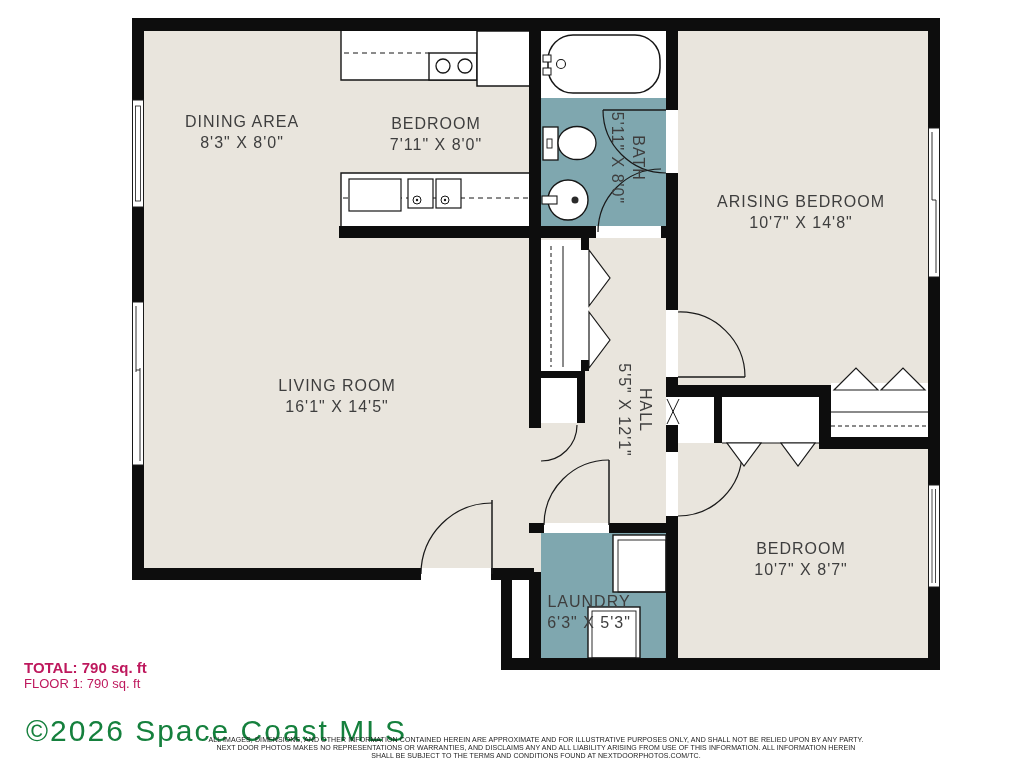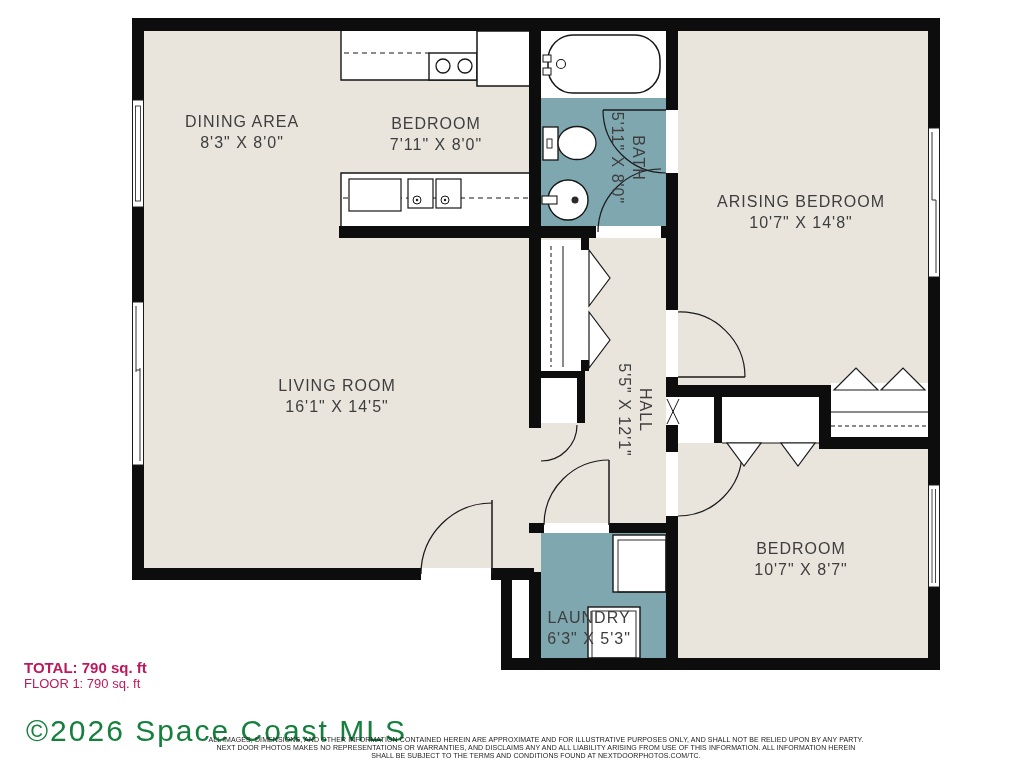--- a/index.html
+++ b/index.html
@@ -192,21 +192,21 @@
   <div>16'1" X 14'5"</div>
 </div>
 <div class="room-label rot" style="left:611px;top:410px">
   <div>HALL</div>
   <div>5'5" X 12'1"</div>
 </div>
 <div class="room-label" style="left:777px;top:559px">
   <div>BEDROOM</div>
   <div>10'7" X 8'7"</div>
 </div>
-<div class="room-label" style="left:565px;top:628px">
+<div class="room-label" style="left:565px;top:612px">
   <div>LAUNDRY</div>
   <div>6'3" X 5'3"</div>
 </div>
 
 <div class="watermark">©2026 Space Coast MLS</div>
 
 <div class="summary">
   <div class="total">TOTAL: 790 sq. ft</div>
   <div class="floor">FLOOR 1: 790 sq. ft</div>
 </div>

